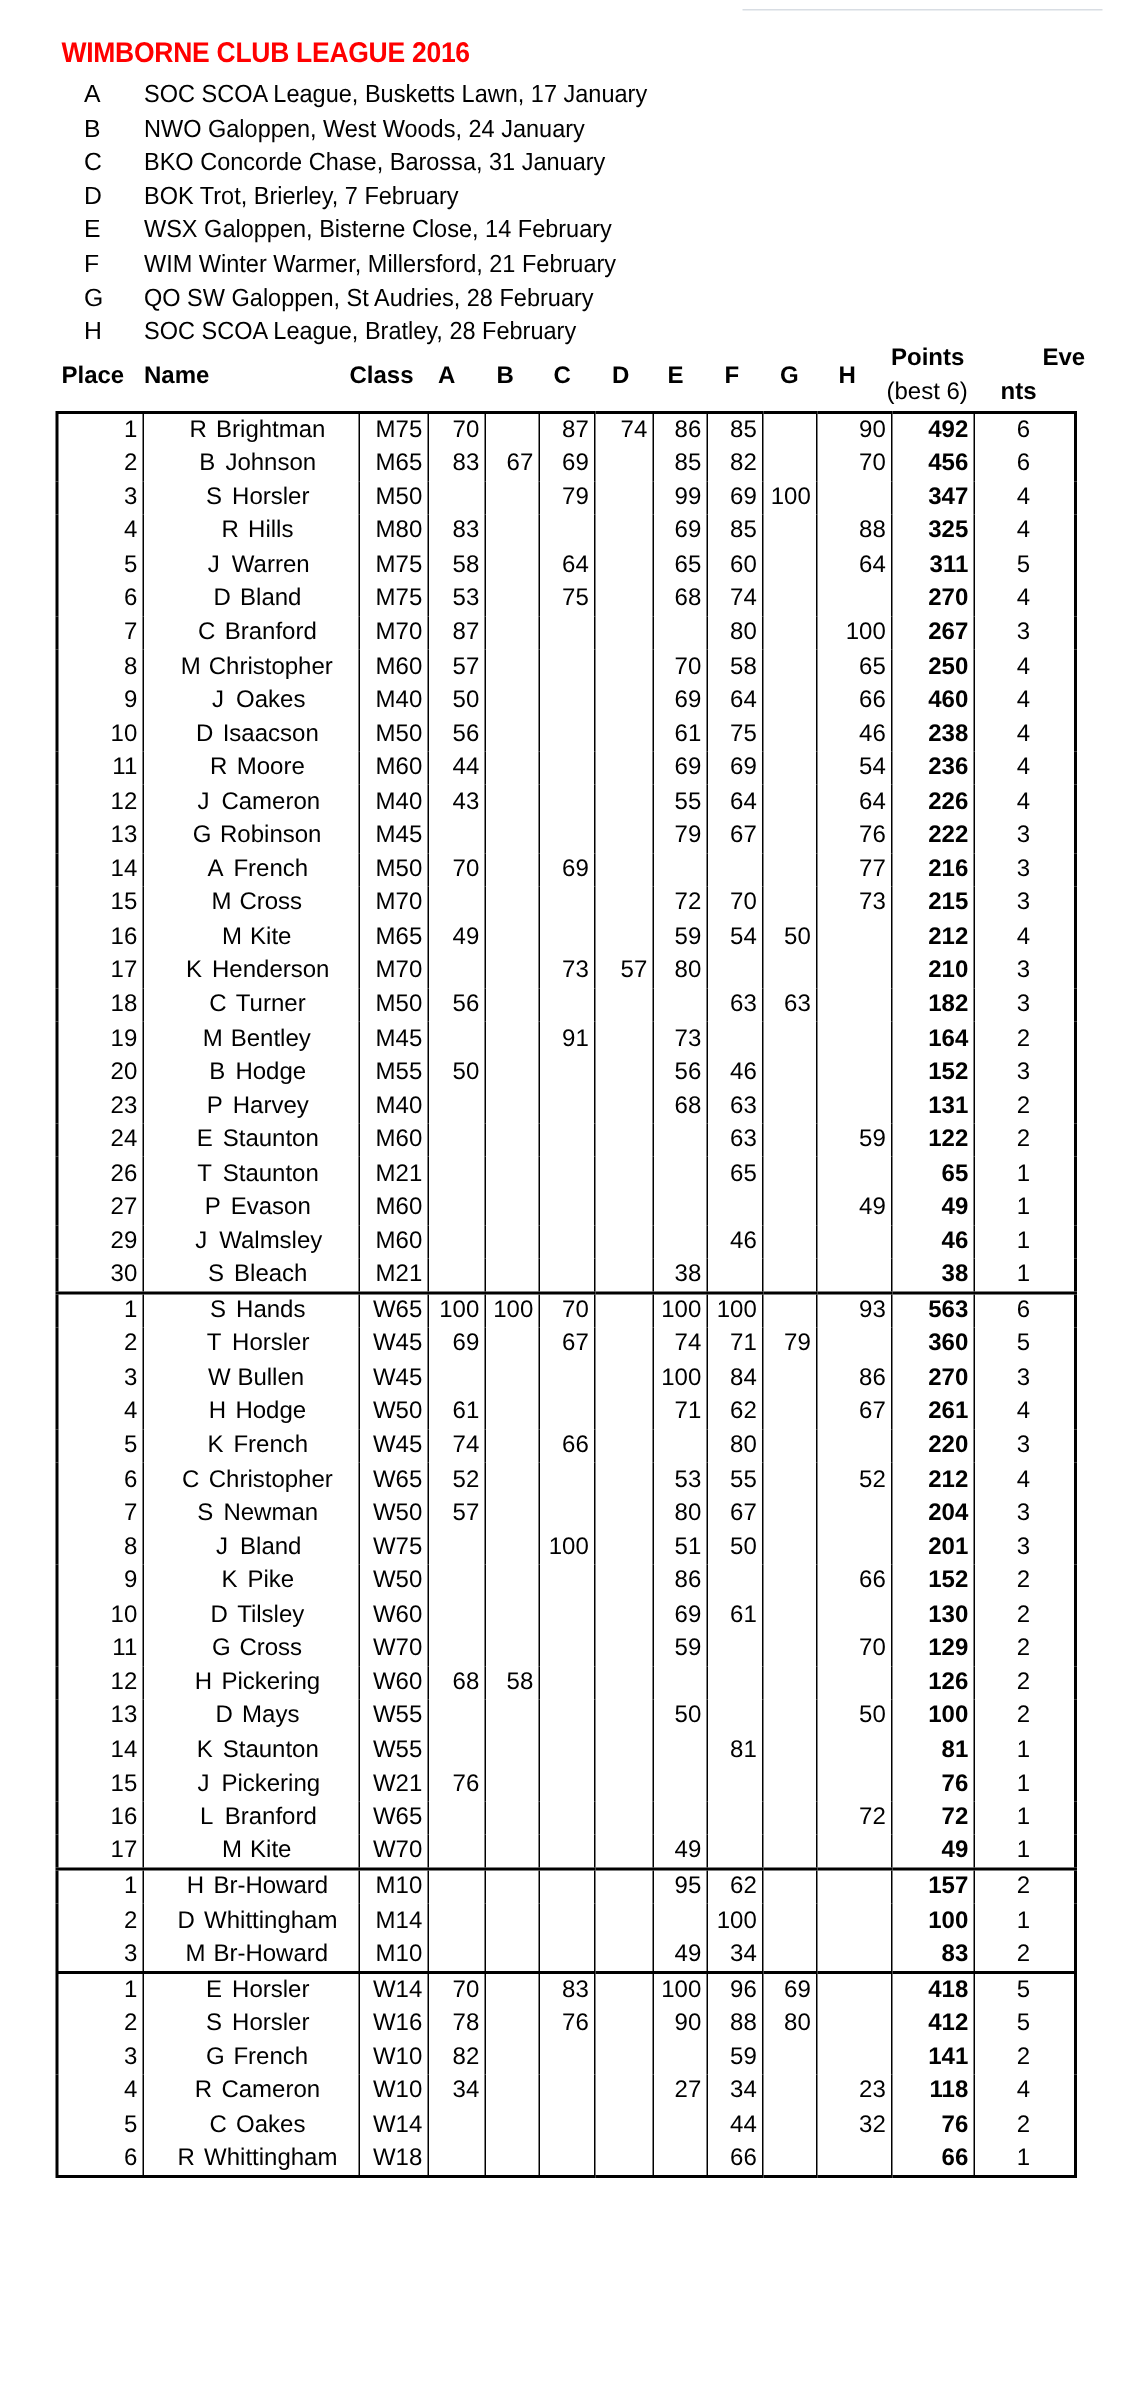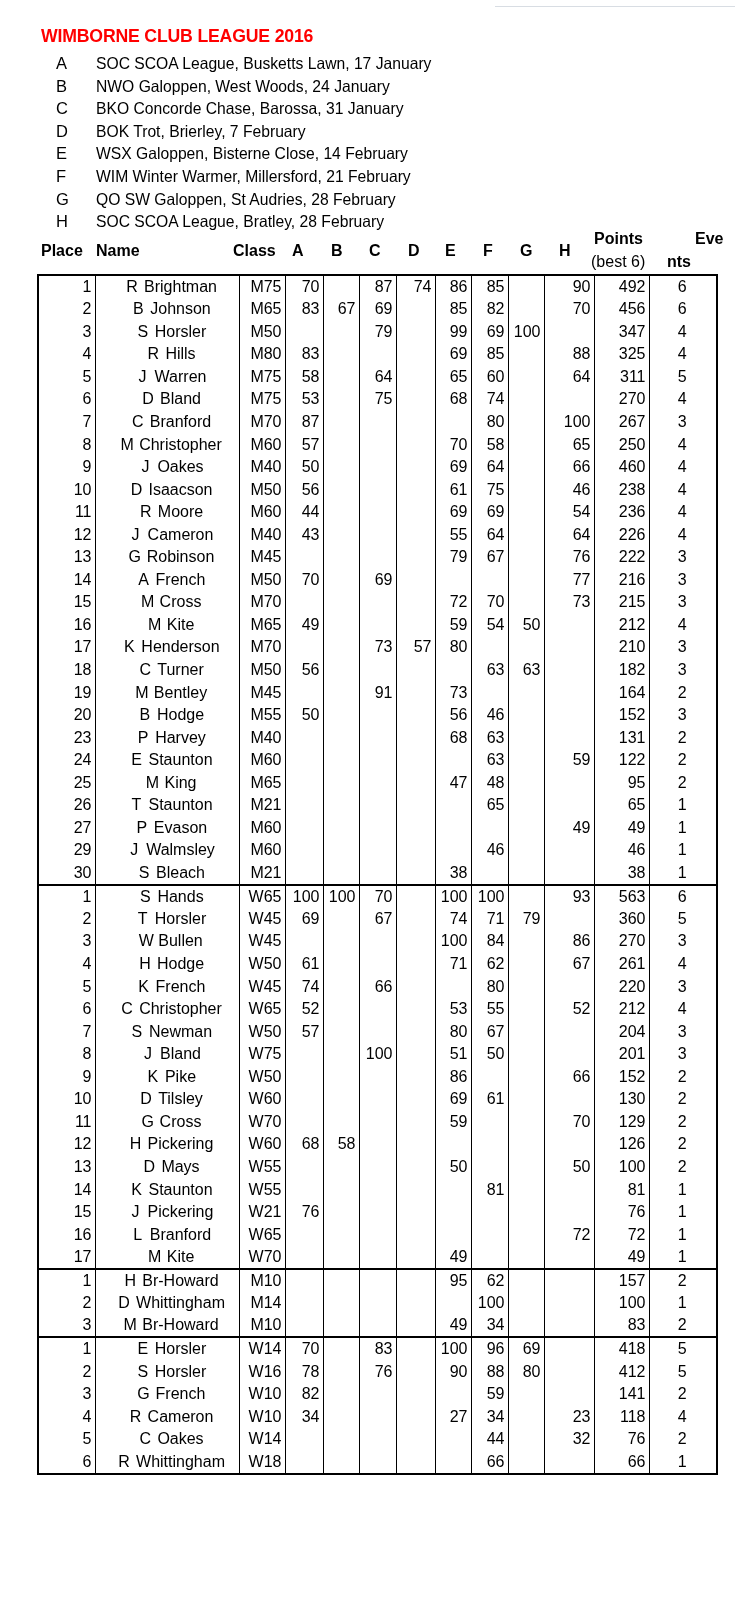--- a/index.html
+++ b/index.html
@@ -13,21 +13,21 @@
   .event .code { width: 40px; }
   .event .desc { transform: scaleX(0.95); transform-origin: left; }
   .hdr { position: absolute; top: 230px; left: 37px; width: 680px; height: 44px; font-weight: bold; font-size: 16px; }
   .hdr span { position: absolute; white-space: nowrap; }
   .tbl { position: absolute; left: 37px; top: 274px; border-collapse: collapse; font-size: 16px; }
   .tbl td { border-left: 1px solid #000; border-right: 1px solid #000; height: 22.55px; padding: 0 3px 0 2px;
             line-height: 22px; text-align: right; white-space: nowrap; box-sizing: border-box; }
   .tbl td.name { text-align: center; padding-left: 6px; }
   .tbl td.name .ini { display: inline-block; width: 24px; }
   .tbl td.cls { text-align: right; padding-left: 4px; }
-  .tbl td.pts { font-weight: normal; }
+  .tbl td.pts { font-weight: bold; }
   .tbl td.ev { text-align: center; }
   .tbl tr.group-start td { border-top: 2px solid #000; }
   .tbl tr.last td { border-bottom: 2px solid #000; }
   .tbl { border-left: 2px solid #000; border-right: 2px solid #000; }
 </style>
 </head>
 <body>
 
 <div class="topline"></div>
 
@@ -427,35 +427,20 @@
         <td></td>
         <td></td>
         <td></td>
         <td>63</td>
         <td></td>
         <td>59</td>
         <td class="pts">122</td>
         <td class="ev">2</td>
       </tr>
       <tr>
-        <td>25</td>
-        <td class="name"><span class="ini">M</span><span>King</span></td>
-        <td class="cls">M65</td>
-        <td></td>
-        <td></td>
-        <td></td>
-        <td></td>
-        <td>47</td>
-        <td>48</td>
-        <td></td>
-        <td></td>
-        <td class="pts">95</td>
-        <td class="ev">2</td>
-      </tr>
-      <tr>
         <td>26</td>
         <td class="name"><span class="ini">T</span><span>Staunton</span></td>
         <td class="cls">M21</td>
         <td></td>
         <td></td>
         <td></td>
         <td></td>
         <td></td>
         <td>65</td>
         <td></td>

